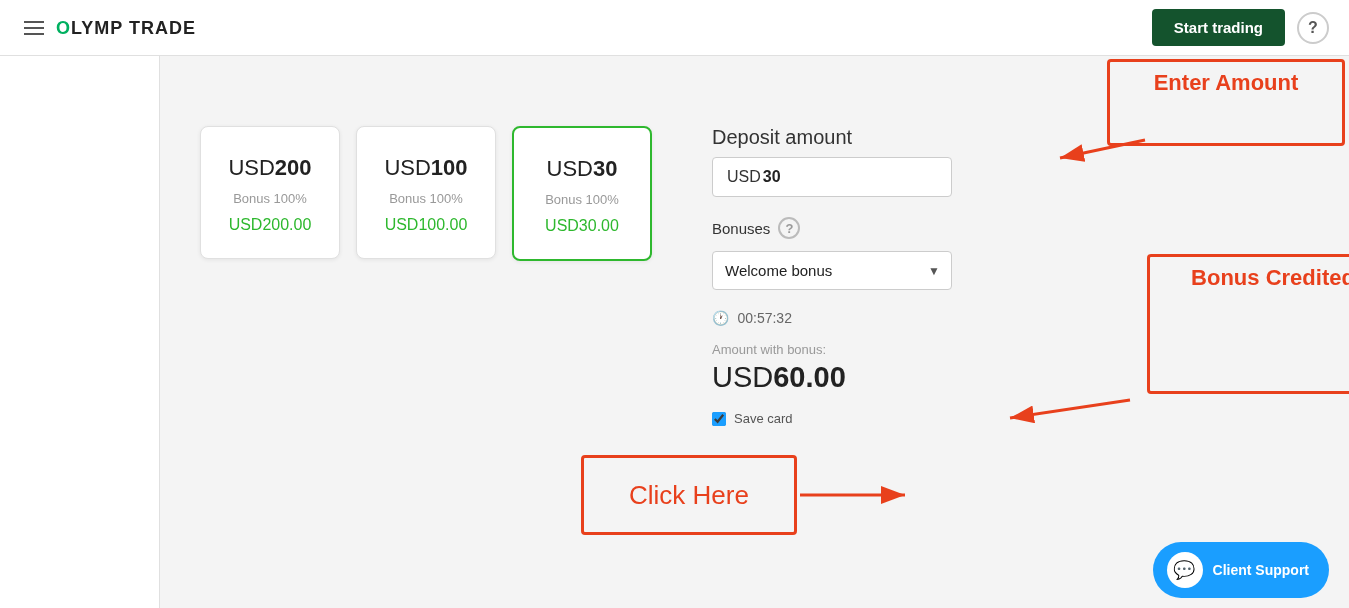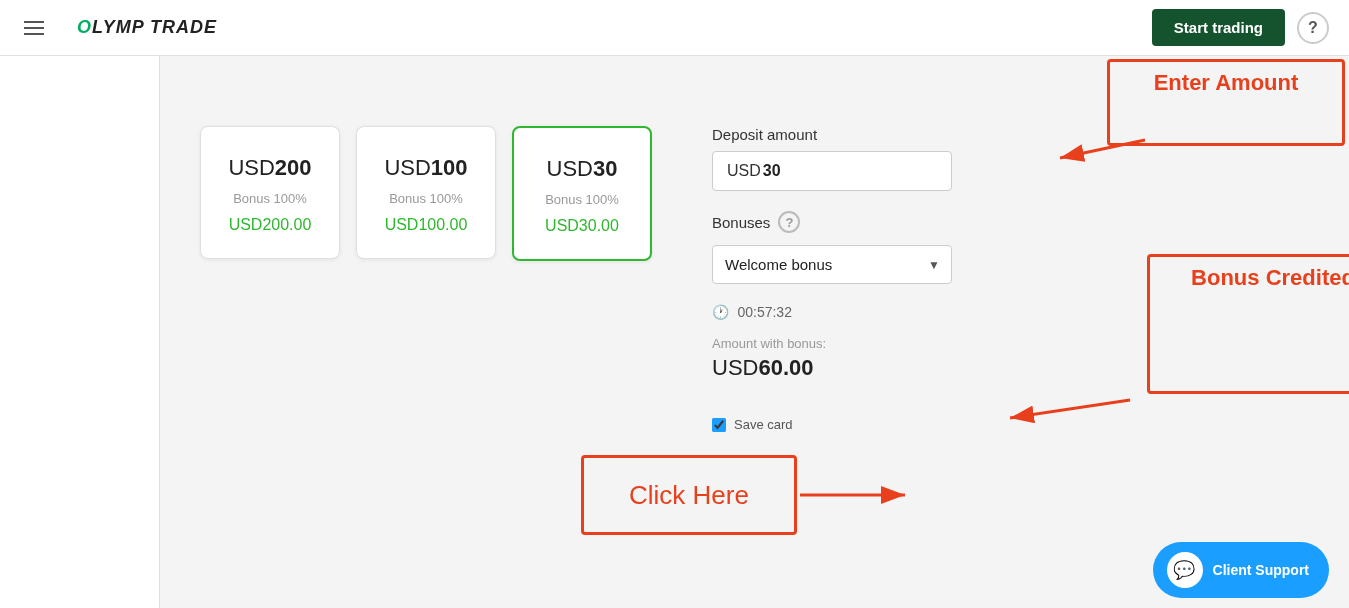--- a/index.html
+++ b/index.html
@@ -10,21 +10,21 @@
       background: #fff;
       height: 56px;
       display: flex;
       align-items: center;
       justify-content: space-between;
       padding: 0 20px;
       border-bottom: 1px solid #e0e0e0;
       position: relative;
       z-index: 10;
     }
-    .header-left { display: flex; align-items: center; gap: 29px; font-style: italic; }
+    .header-left { display: flex; align-items: flex-end; gap: 8px; }
     .hamburger { display: flex; flex-direction: column; gap: 4px; cursor: pointer; padding: 4px; }
     .hamburger span { width: 20px; height: 2px; background: #555; display: block; }
     .logo { display: flex; align-items: center; }
     .logo-text { font-size: 18px; font-weight: 700; color: #222; letter-spacing: 1px; }
     .logo-o { color: #00b060; }
     .header-right { display: flex; align-items: center; gap: 12px; }
     .start-trading-btn {
       background: #14532d;
       color: #fff;
       border: none;
@@ -93,21 +93,21 @@
     .card-amount span { font-weight: 700; }
     .card-bonus { font-size: 13px; color: #999; }
     .card-total { font-size: 16px; color: #2eb82e; font-weight: 500; }
 
     
     .form-section {
       flex: 1;
       padding-top: 30px;
       position: relative;
     }
-    .form-label { font-size: 15px; color: #333; font-weight: 500; margin-bottom: 8px; display: block; }
+    .form-label { font-size: 20px; color: #333; font-weight: 500; margin-bottom: 8px; display: block; }
     .deposit-input-wrapper {
       border: 1px solid #ccc;
       border-radius: 4px;
       background: #fff;
       padding: 10px 14px;
       display: flex;
       align-items: center;
       width: 240px;
       margin-bottom: 20px;
     }
@@ -147,21 +147,21 @@
       position: absolute; right: 12px; top: 50%;
       transform: translateY(-50%);
       pointer-events: none;
       font-size: 12px; color: #555;
     }
 
     .timer-row { display: flex; align-items: center; gap: 8px; margin-bottom: 16px; color: #666; font-size: 14px; }
     .clock-icon { font-size: 14px; }
 
     .amount-with-bonus-label { font-size: 13px; color: #999; margin-bottom: 4px; }
-    .amount-with-bonus-value { font-size: 22px; font-weight: 400; color: #222; margin-bottom: 36px; }
+    .amount-with-bonus-value { font-size: 29px; font-weight: 400; color: #222; margin-bottom: 17px; }
     .amount-with-bonus-value span { font-weight: 700; }
 
     .deposit-btn {
       width: 240px;
       background: #2eb82e;
       color: #fff;
       border: none;
       border-radius: 4px;
       padding: 16px;
       font-size: 16px;

